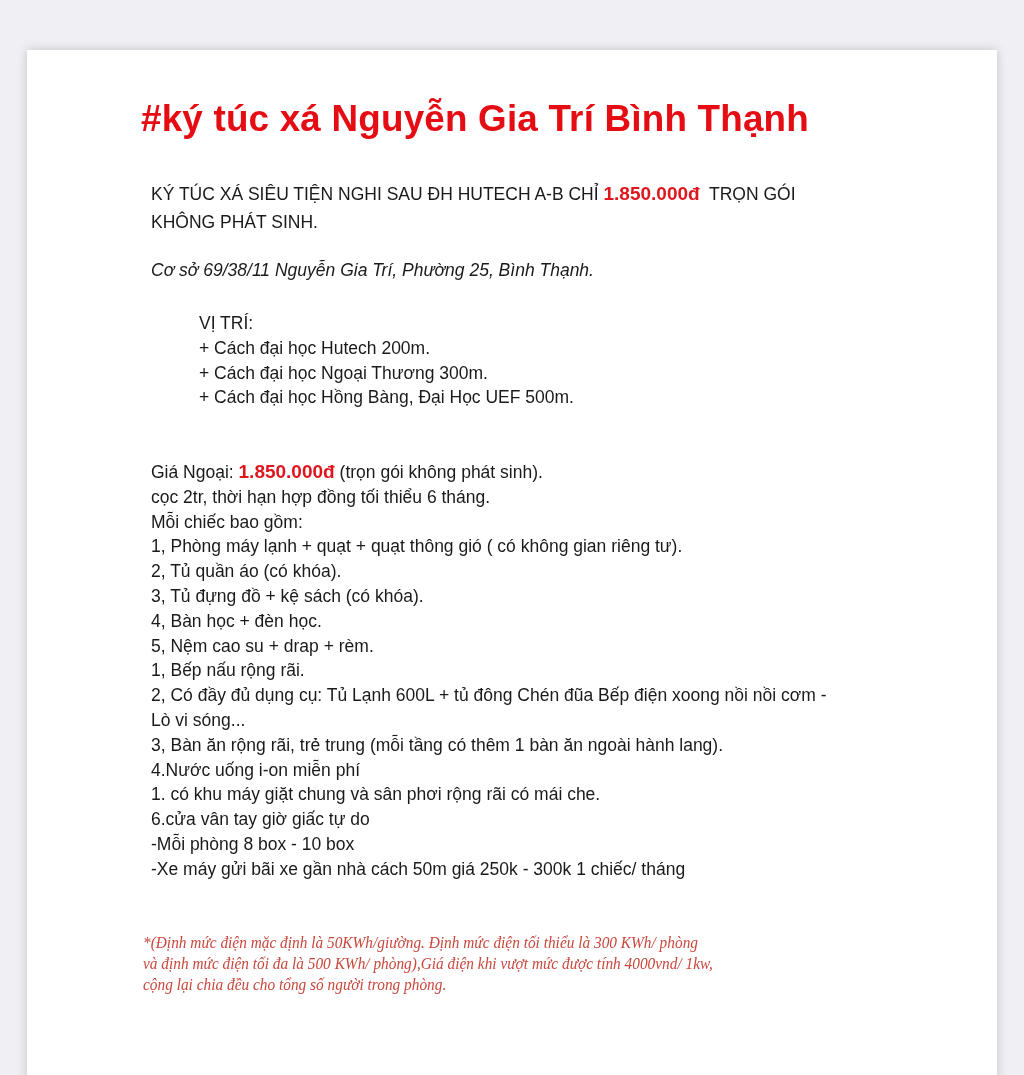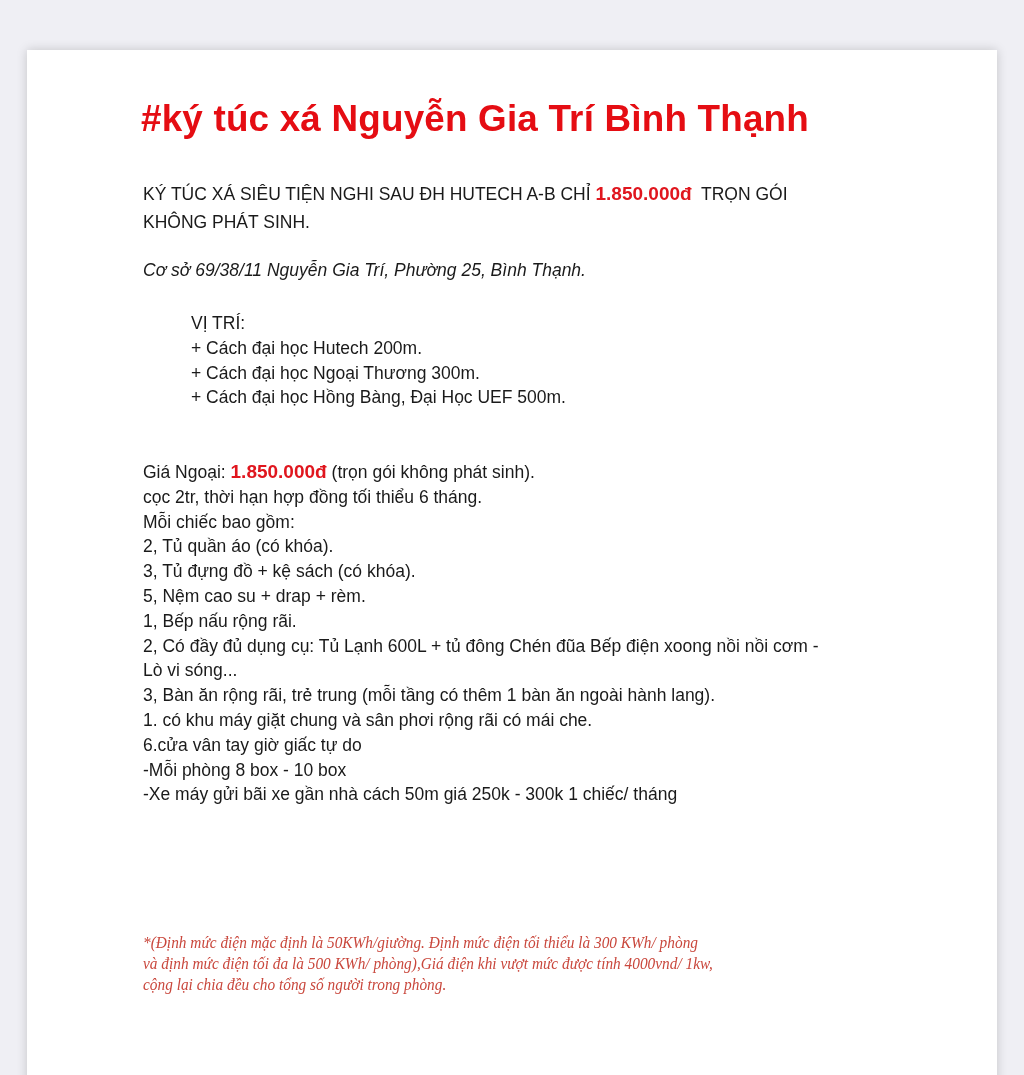--- a/index.html
+++ b/index.html
@@ -38,21 +38,21 @@
       font-weight: bold;
       font-size: 37px;
       color: #e50d13;
       white-space: nowrap;
       letter-spacing: 0.2px;
       transform: scaleX(0.995);
       transform-origin: left center;
     }
     .para {
       position: absolute;
-      left: 0;
+      left: 8px;
       font-size: 17.5px;
       color: #1a1a1a;
       line-height: 24.8px;
       white-space: nowrap;
     }
     .intro {
       top: 130px;
       width: 720px;
       white-space: normal;
       line-height: 28px;
@@ -103,27 +103,30 @@
       <span class="line">+ Cách đại học Ngoại Thương 300m.</span>
       <span class="line">+ Cách đại học Hồng Bàng, Đại Học UEF 500m.</span>
     </div>
 
     <div class="para pricing">
       <span class="line">
         <span style="white-space:pre">Giá Ngoại: </span><span class="price-red">1.850.000đ</span><span style="white-space:pre"> (trọn gói không phát sinh).</span>
       </span>
       <span class="line">cọc 2tr, thời hạn hợp đồng tối thiểu 6 tháng.</span>
       <span class="line">Mỗi chiếc bao gồm:</span>
+      <span class="line">1, Phòng máy lạnh + quạt + quạt thông gió ( có không gian riêng tư).</span>
       <span class="line">2, Tủ quần áo (có khóa).</span>
       <span class="line">3, Tủ đựng đồ + kệ sách (có khóa).</span>
+      <span class="line">4, Bàn học + đèn học.</span>
       <span class="line">5, Nệm cao su + drap + rèm.</span>
       <span class="line">1, Bếp nấu rộng rãi.</span>
       <span class="line">2, Có đầy đủ dụng cụ: Tủ Lạnh 600L + tủ đông Chén đũa Bếp điện xoong nồi nồi cơm -</span>
       <span class="line">Lò vi sóng...</span>
       <span class="line">3, Bàn ăn rộng rãi, trẻ trung (mỗi tầng có thêm 1 bàn ăn ngoài hành lang).</span>
+      <span class="line">4.Nước uống i-on miễn phí</span>
       <span class="line">1. có khu máy giặt chung và sân phơi rộng rãi có mái che.</span>
       <span class="line">6.cửa vân tay giờ giấc tự do</span>
       <span class="line">-Mỗi phòng 8 box - 10 box</span>
       <span class="line">-Xe máy gửi bãi xe gần nhà cách 50m giá 250k - 300k 1 chiếc/ tháng</span>
     </div>
 
     <div class="note">
       <span class="note-line">*(Định mức điện mặc định là 50KWh/giường. Định mức điện tối thiểu là 300 KWh/ phòng</span>
       <span class="note-line">và định mức điện tối đa là 500 KWh/ phòng),Giá điện khi vượt mức được tính 4000vnd/ 1kw,</span>
       <span class="note-line">cộng lại chia đều cho tổng số người trong phòng.</span>

